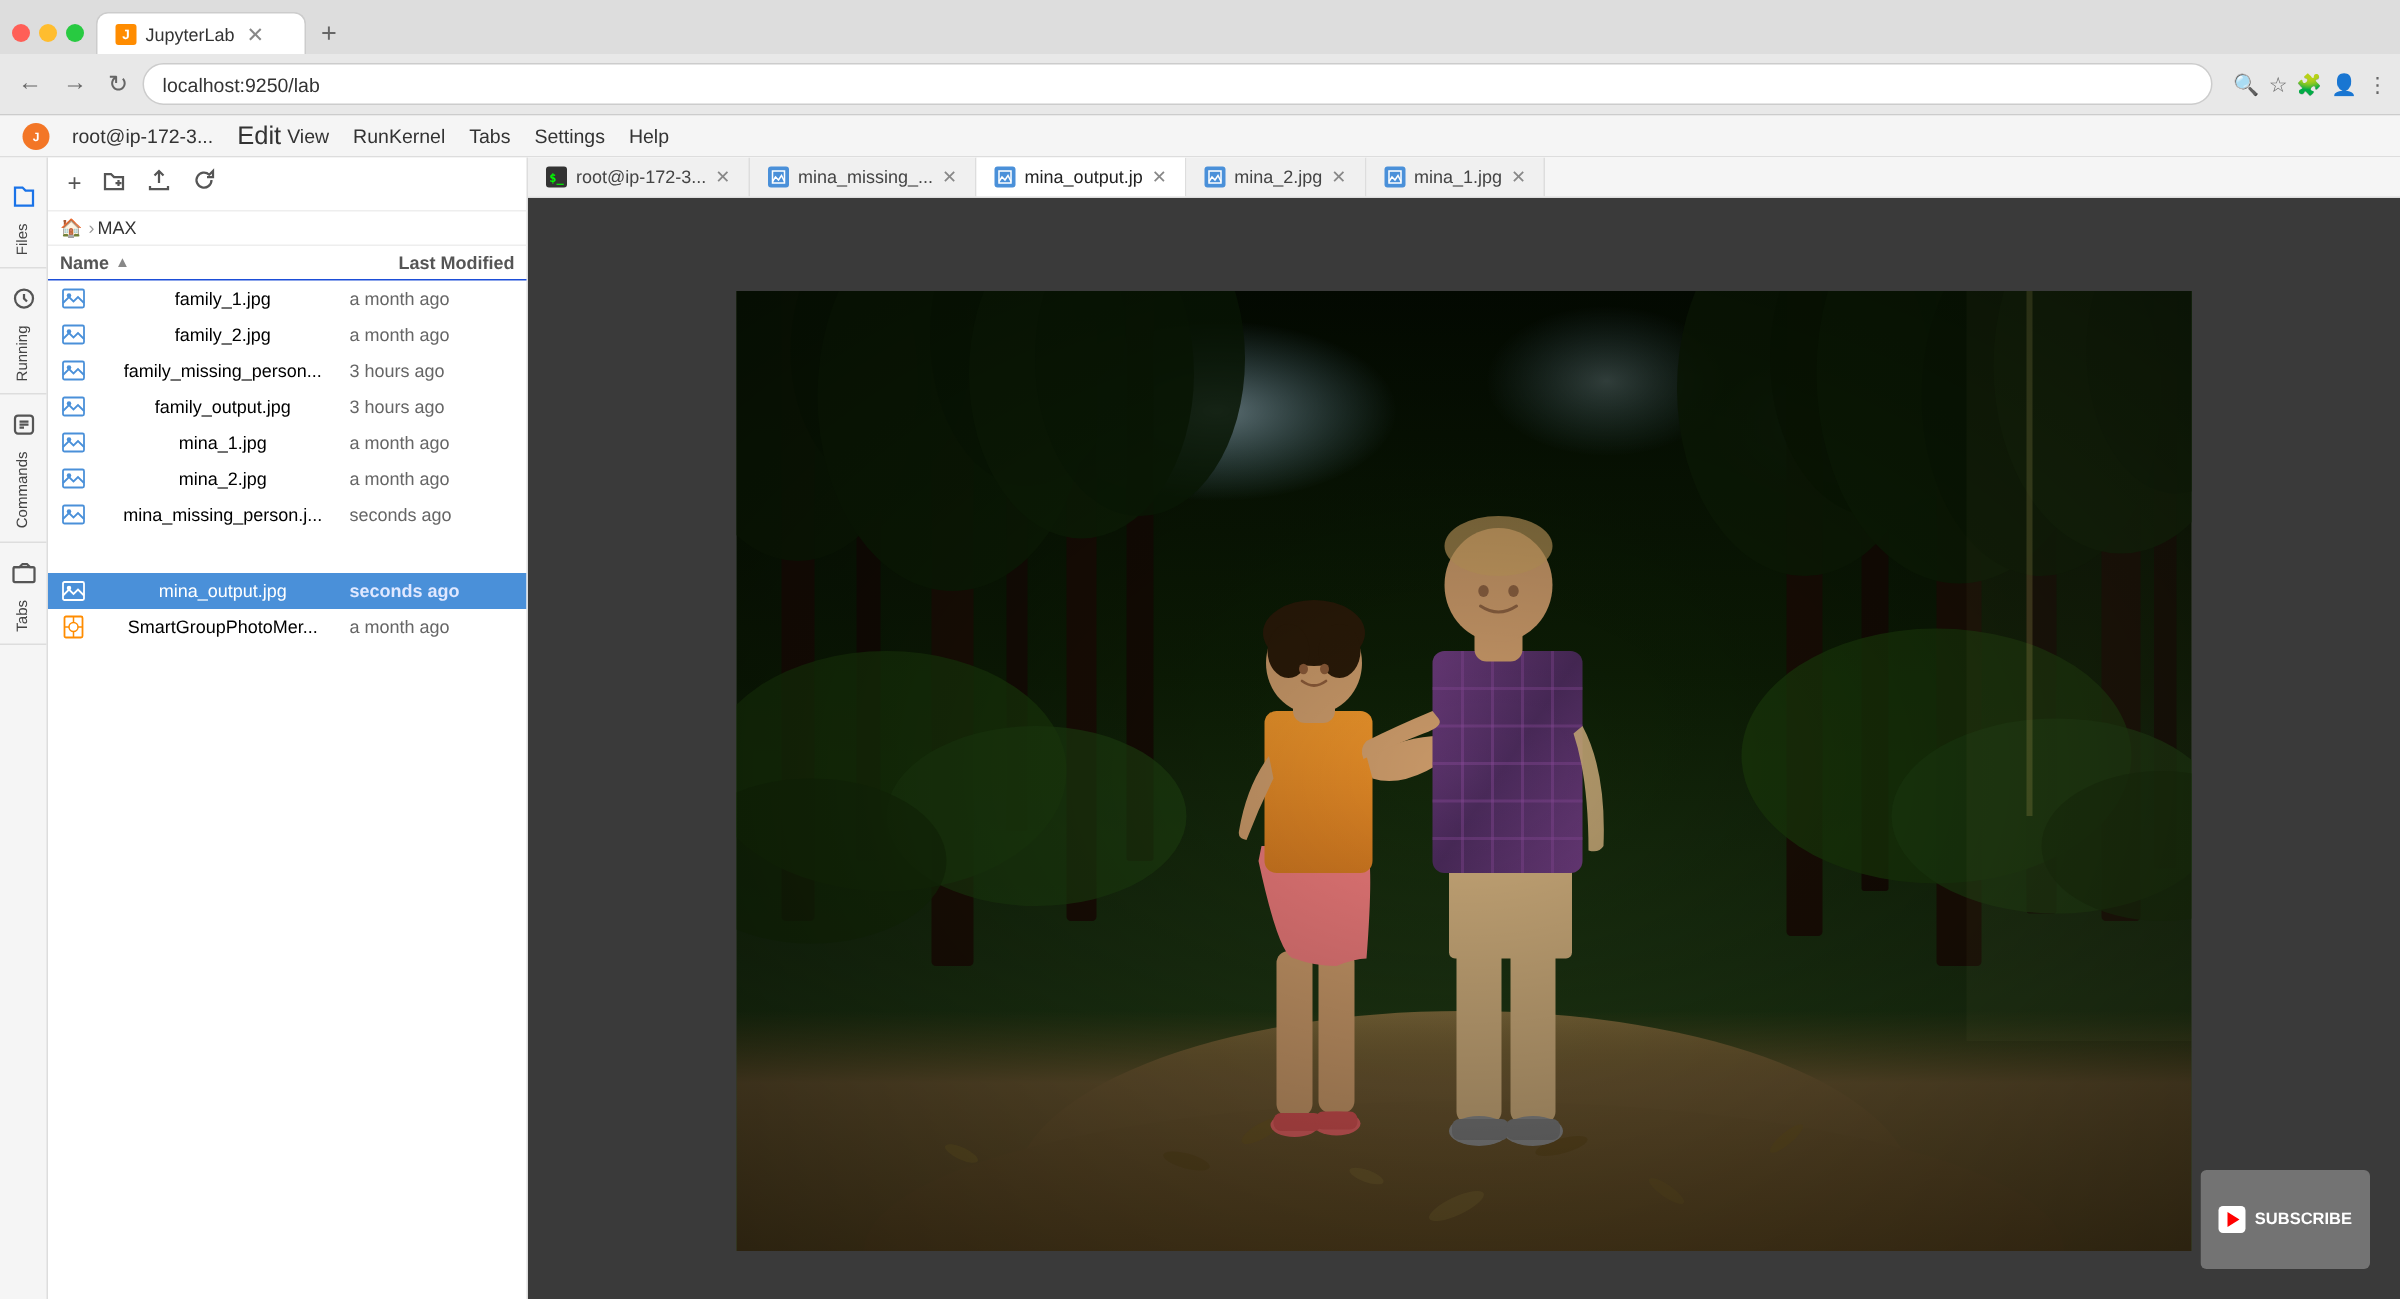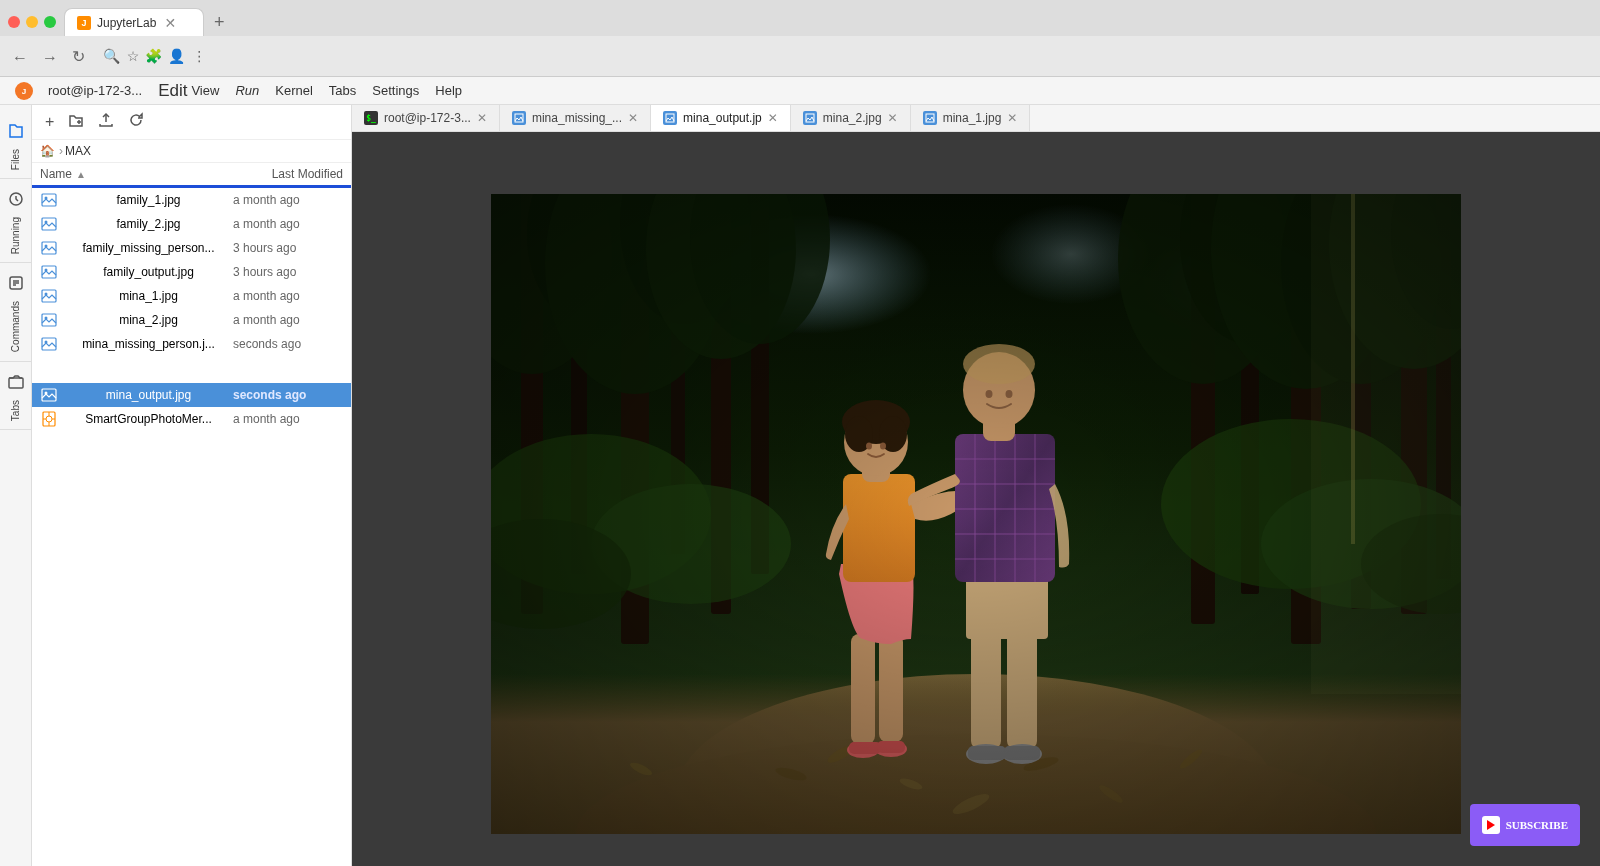--- a/index.html
+++ b/index.html
@@ -32,21 +32,21 @@
     .sidebar-icon-item { width: 28px; height: 28px; display: flex; align-items: center; justify-content: center; cursor: pointer; border-radius: 4px; color: #555; font-size: 11px; }
     .sidebar-icon-item.active { color: #1a73e8; }
     .sidebar-icon-label { writing-mode: vertical-rl; transform: rotate(180deg); font-size: 10px; color: #444; padding: 4px 2px; cursor: pointer; user-select: none; }
     .sidebar-icon-section { display: flex; flex-direction: column; align-items: center; padding: 4px 0; border-bottom: 1px solid #ddd; width: 100%; }
 
     
     .file-panel { width: 320px; background: #fff; border-right: 1px solid #ddd; display: flex; flex-direction: column; }
     .file-toolbar { display: flex; align-items: center; padding: 4px 8px; border-bottom: 1px solid #eee; gap: 4px; }
     .file-toolbar-btn { background: none; border: none; cursor: pointer; color: #555; font-size: 16px; padding: 3px 5px; border-radius: 3px; }
     .breadcrumb { display: flex; align-items: center; padding: 4px 8px; font-size: 12px; color: #333; border-bottom: 1px solid #eee; }
-    .file-list-header { display: flex; padding: 4px 8px; border-bottom: 3px solid #1d4ed8; font-size: 12px; color: #555; font-weight: 400; }
+    .file-list-header { display: flex; padding: 4px 8px; border-bottom: 1px solid #1d4ed8; font-size: 12px; color: #555; font-weight: 700; }
     .col-name { flex: 1; display: flex; align-items: center; gap: 4px; cursor: pointer; }
     .col-modified { width: 120px; text-align: right; }
     .file-list { flex: 1; overflow-y: auto; }
     .file-item { display: flex; align-items: center; padding: 3px 8px; cursor: pointer; user-select: none; }
     .file-item.selected { background: #4a90d9; color: white; margin-top: 27px; }
     .file-item.selected .file-modified { color: white; }
     .file-icon { width: 18px; height: 18px; margin-right: 6px; display: flex; align-items: center; justify-content: center; flex-shrink: 0; }
     .file-name { flex: 1; font-size: 12px; white-space: nowrap; overflow: hidden; text-overflow: ellipsis; text-align: center; }
     .file-modified { width: 110px; font-size: 12px; color: #666; text-align: left; white-space: nowrap; }
     .file-item.selected .file-modified { color: #e0e8ff; font-weight: 600; }
@@ -55,21 +55,21 @@
     .main-area { flex: 1; display: flex; flex-direction: column; background: #fff; }
     .tab-strip { display: flex; align-items: center; background: #f5f5f5; border-bottom: 1px solid #ddd; overflow-x: auto; }
     .content-tab { display: flex; align-items: center; padding: 6px 12px; font-size: 12px; color: #444; cursor: pointer; border-right: 1px solid #ddd; white-space: nowrap; background: #f0f0f0; gap: 6px; max-width: 160px; }
     .content-tab.active { background: #fff; color: #222; }
     .content-tab .tab-favicon { width: 14px; height: 14px; background: #4a90d9; border-radius: 2px; display: flex; align-items: center; justify-content: center; color: white; font-size: 8px; font-weight: bold; flex-shrink: 0; }
     .content-tab .tab-label { overflow: hidden; text-overflow: ellipsis; }
     .content-tab .ct-close { color: #888; font-size: 12px; cursor: pointer; flex-shrink: 0; }
     .image-viewer { flex: 1; overflow: hidden; display: flex; align-items: center; justify-content: center; background: #3a3a3a; }
 
     
-    .yt-subscribe { position: fixed; bottom: 20px; right: 20px; background: #8b5cf6; color: white; padding: 12px 12px; border-radius: 4px; font-size: 11px; font-weight: bold; cursor: pointer; display: flex; align-items: center; gap: 6px; z-index: 100; font-family: Liberation Serif, serif; }
+    .yt-subscribe { position: fixed; bottom: 20px; right: 20px; background: #737373; color: white; padding: 24px 12px; border-radius: 4px; font-size: 11px; font-weight: bold; cursor: pointer; display: flex; align-items: center; gap: 6px; z-index: 100; }
     .yt-play-icon { width: 18px; height: 18px; background: white; border-radius: 3px; display: flex; align-items: center; justify-content: center; }
     .yt-play-triangle { width: 0; height: 0; border-top: 5px solid transparent; border-bottom: 5px solid transparent; border-left: 8px solid red; margin-left: 1px; }
 
     
     .img-icon { color: #4a90d9; }
     .notebook-icon { color: #ff8c00; }
   </style>
 </head>
 <body>
 
@@ -86,41 +86,44 @@
       <span>JupyterLab</span>
       <span class="tab-close">✕</span>
     </div>
     <button class="new-tab-btn">+</button>
   </div>
 
   <div class="address-bar-row">
     <button class="nav-btn">←</button>
     <button class="nav-btn">→</button>
     <button class="nav-btn">↻</button>
+    <div class="address-bar">
+      <span>localhost:9250/lab</span>
+    </div>
     <div class="address-bar-icons">
       <span class="addr-icon">🔍</span>
       <span class="addr-icon">☆</span>
       <span class="addr-icon">🧩</span>
       <span class="addr-icon">👤</span>
       <span class="addr-icon">⋮</span>
     </div>
   </div>
 </div>
 
 <div style="display:flex; align-items:center; background:#f5f5f5; border-bottom:1px solid #ddd; padding:2px 8px; height:28px;">
   <div style="width:32px; display:flex; align-items:center; justify-content:center; margin-right:8px;">
     <svg width="20" height="20" viewBox="0 0 100 100">
         <circle cx="50" cy="50" r="45" fill="#f37626"></circle>
         <text x="50" y="65" text-anchor="middle" fill="white" font-size="40" font-weight="bold">J</text>
       </svg>
   </div>
   <span style="font-size:13px; color:#333; margin-right:16px; cursor:pointer;">root@ip-172-3...</span>
   <span style="font-size:17px; color:#333; margin-right:4px; cursor:pointer;">Edit</span>
   <span style="font-size:13px; color:#333; margin-right:16px; cursor:pointer;">View</span>
-  <span style="font-size:13px; color:#333; margin-right:16px; cursor:pointer;font-style:italic;">Run</span>
+  <span style="font-size:13px; color:#333; cursor:pointer;">Run</span>
   <span style="font-size:13px; color:#333; margin-right:16px; cursor:pointer;">Kernel</span>
   <span style="font-size:13px; color:#333; margin-right:16px; cursor:pointer;">Tabs</span>
   <span style="font-size:13px; color:#333; margin-right:16px; cursor:pointer;">Settings</span>
   <span style="font-size:13px; color:#333; cursor:pointer;">Help</span>
 </div>
 
 <div class="app-container">
 
   <div class="sidebar-icons">
     <div class="sidebar-icon-section">

